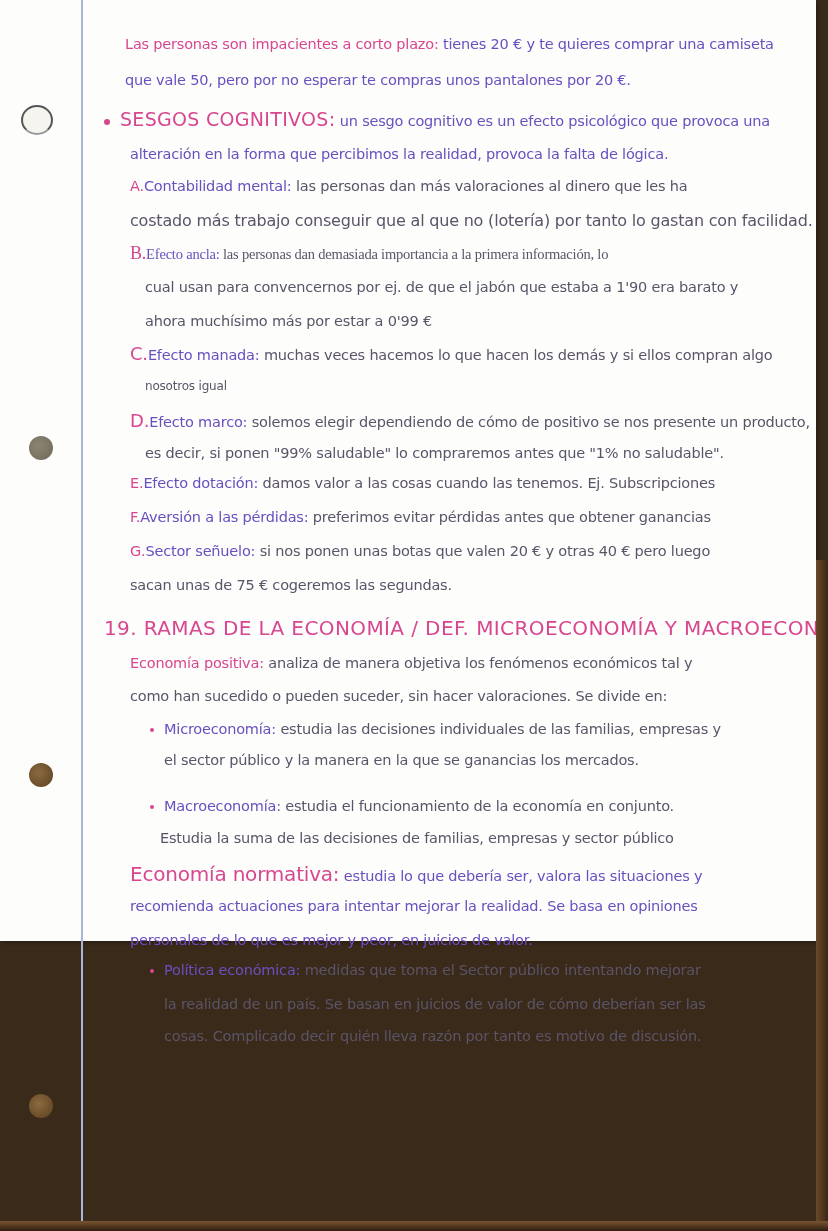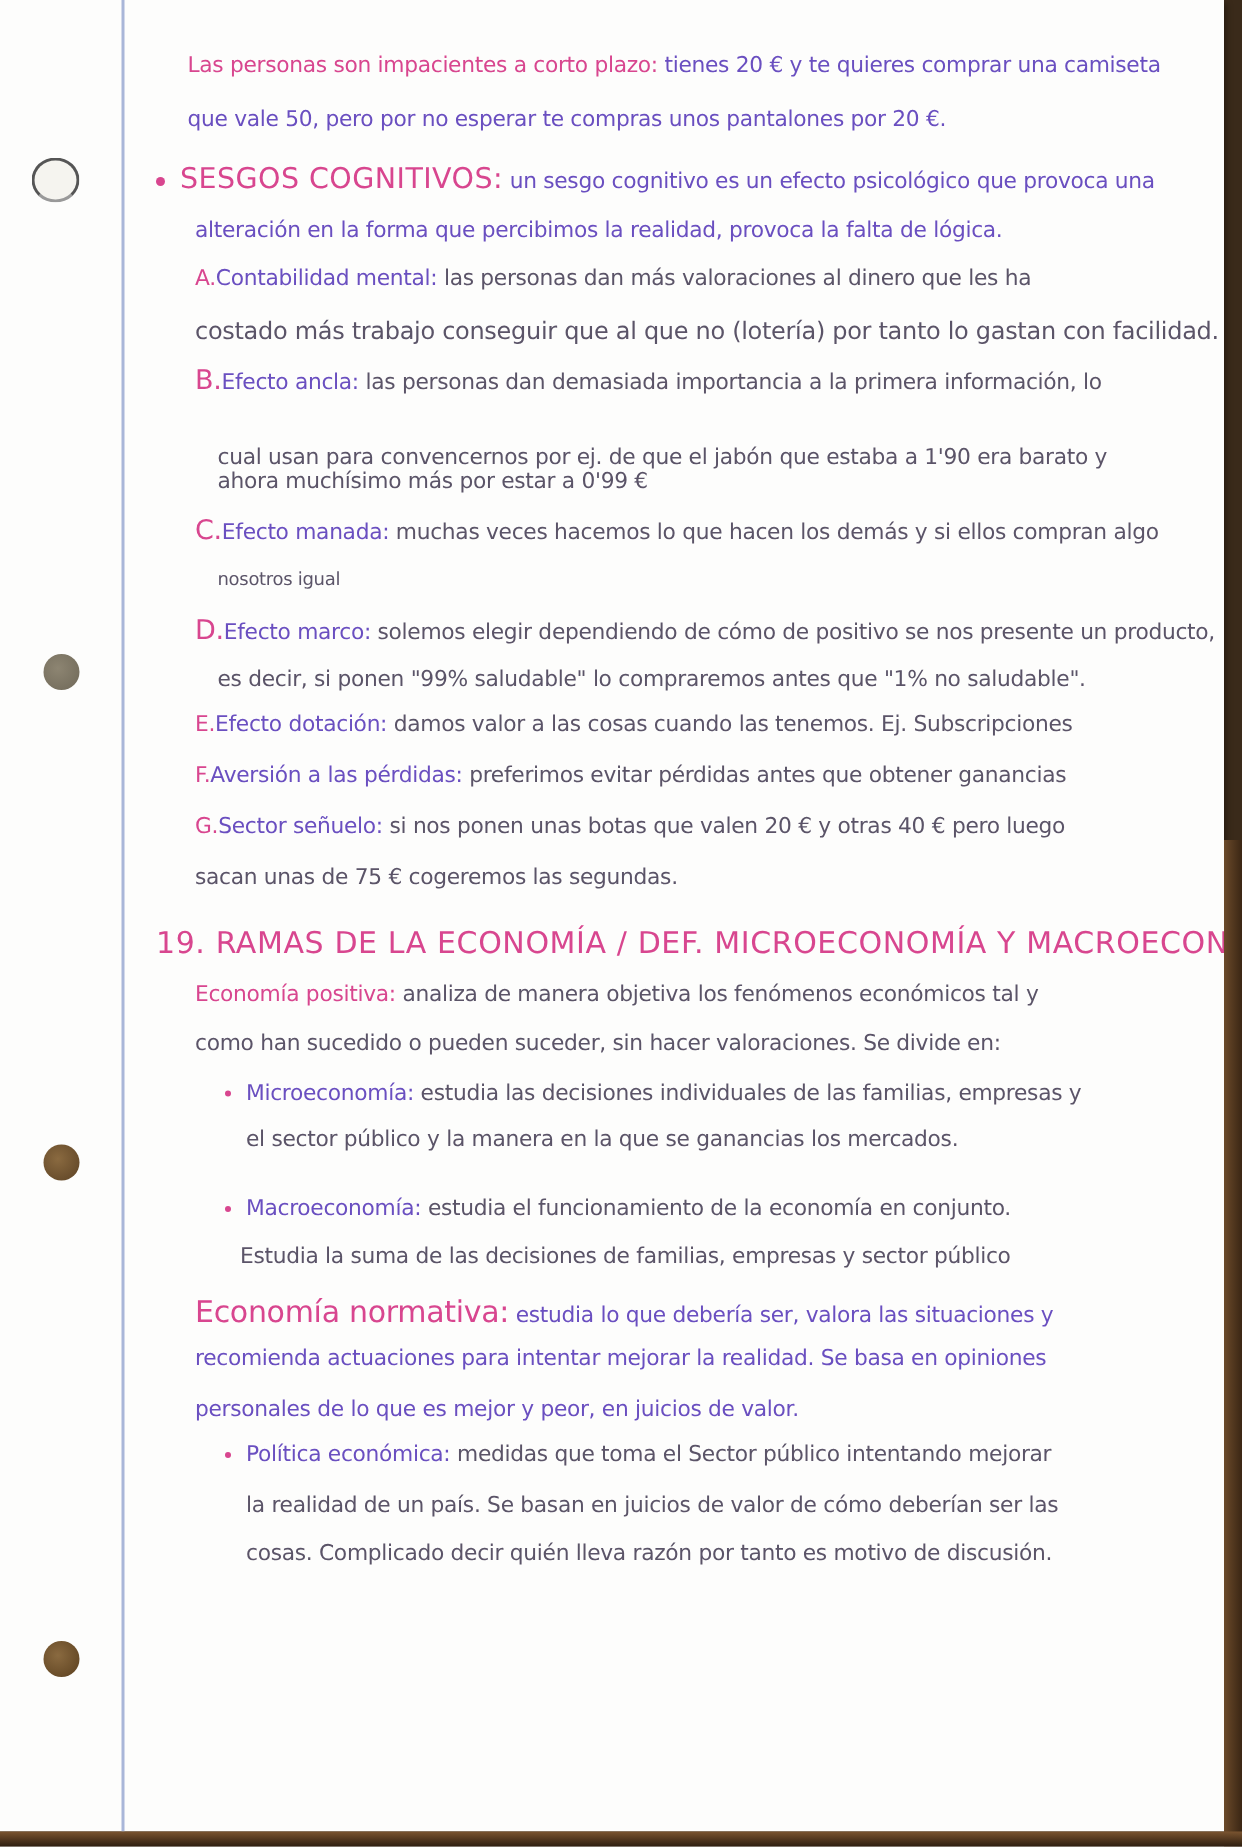--- a/index.html
+++ b/index.html
@@ -4,21 +4,21 @@
 <style>
   html, body { margin: 0; padding: 0; }
   body {
     width: 828px; height: 1231px; overflow: hidden;
     background: #3a2a1a;
     font-family: "DejaVu Sans", sans-serif;
     position: relative;
   }
   .page {
     position: absolute; left: 0; top: 0;
-    width: 816px; height: 1221px;
+    width: 816px; height: 941px;
     background: #fdfdfc;
     box-shadow: 2px 2px 4px rgba(0,0,0,0.3);
   }
   .wood-right {
     position: absolute; right: 0; top: 560px; width: 12px; height: 671px;
     background: linear-gradient(90deg, #6b4a2a, #3a2614);
   }
   .wood-bottom {
     position: absolute; left: 0; bottom: 0; width: 828px; height: 10px;
     background: linear-gradient(180deg, #7a5430, #2e1e10);
@@ -72,24 +72,24 @@
     <div class="line" style="left:104px; top:108px;">
       <span class="bullet-dot pink"></span><span class="bigpink">SESGOS COGNITIVOS:</span><span class="purple"> un sesgo cognitivo es un efecto psicológico que provoca una</span>
     </div>
     <div class="line purple" style="left:130px; top:146px;">alteración en la forma que percibimos la realidad, provoca la falta de lógica.</div>
 
     <div class="line ink" style="left:130px; top:178px;">
       <span class="pink">A.</span><span class="purple">Contabilidad mental:</span><span> las personas dan más valoraciones al dinero que les ha</span>
     </div>
     <div class="line ink" style="left:130px; top:211px; font-size:16px;">costado más trabajo conseguir que al que no (lotería) por tanto lo gastan con facilidad.</div>
 
-    <div class="line ink" style="left:130px; top:243px;">
+    <div class="line ink" style="left:130px; top:243px;font-family:Liberation Serif, serif;">
       <span class="pink" style="font-size:18px;">B.</span><span class="purple">Efecto ancla:</span><span> las personas dan demasiada importancia a la primera información, lo</span>
     </div>
-    <div class="line ink" style="left:145px; top:279px;margin-top:18px;">cual usan para convencernos por ej. de que el jabón que estaba a 1'90 era barato y</div>
+    <div class="line ink" style="left:145px; top:279px;">cual usan para convencernos por ej. de que el jabón que estaba a 1'90 era barato y</div>
     <div class="line ink" style="left:145px; top:313px;">ahora muchísimo más por estar a 0'99 €</div>
 
     <div class="line ink" style="left:130px; top:343px;">
       <span class="pink" style="font-size:18px;">C.</span><span class="purple">Efecto manada:</span><span> muchas veces hacemos lo que hacen los demás y si ellos compran algo</span>
     </div>
     <div class="line ink" style="left:145px; top:379px; font-size:12px;">nosotros igual</div>
 
     <div class="line ink" style="left:130px; top:410px;">
       <span class="pink" style="font-size:18px;">D.</span><span class="purple">Efecto marco:</span><span> solemos elegir dependiendo de cómo de positivo se nos presente un producto,</span>
     </div>

